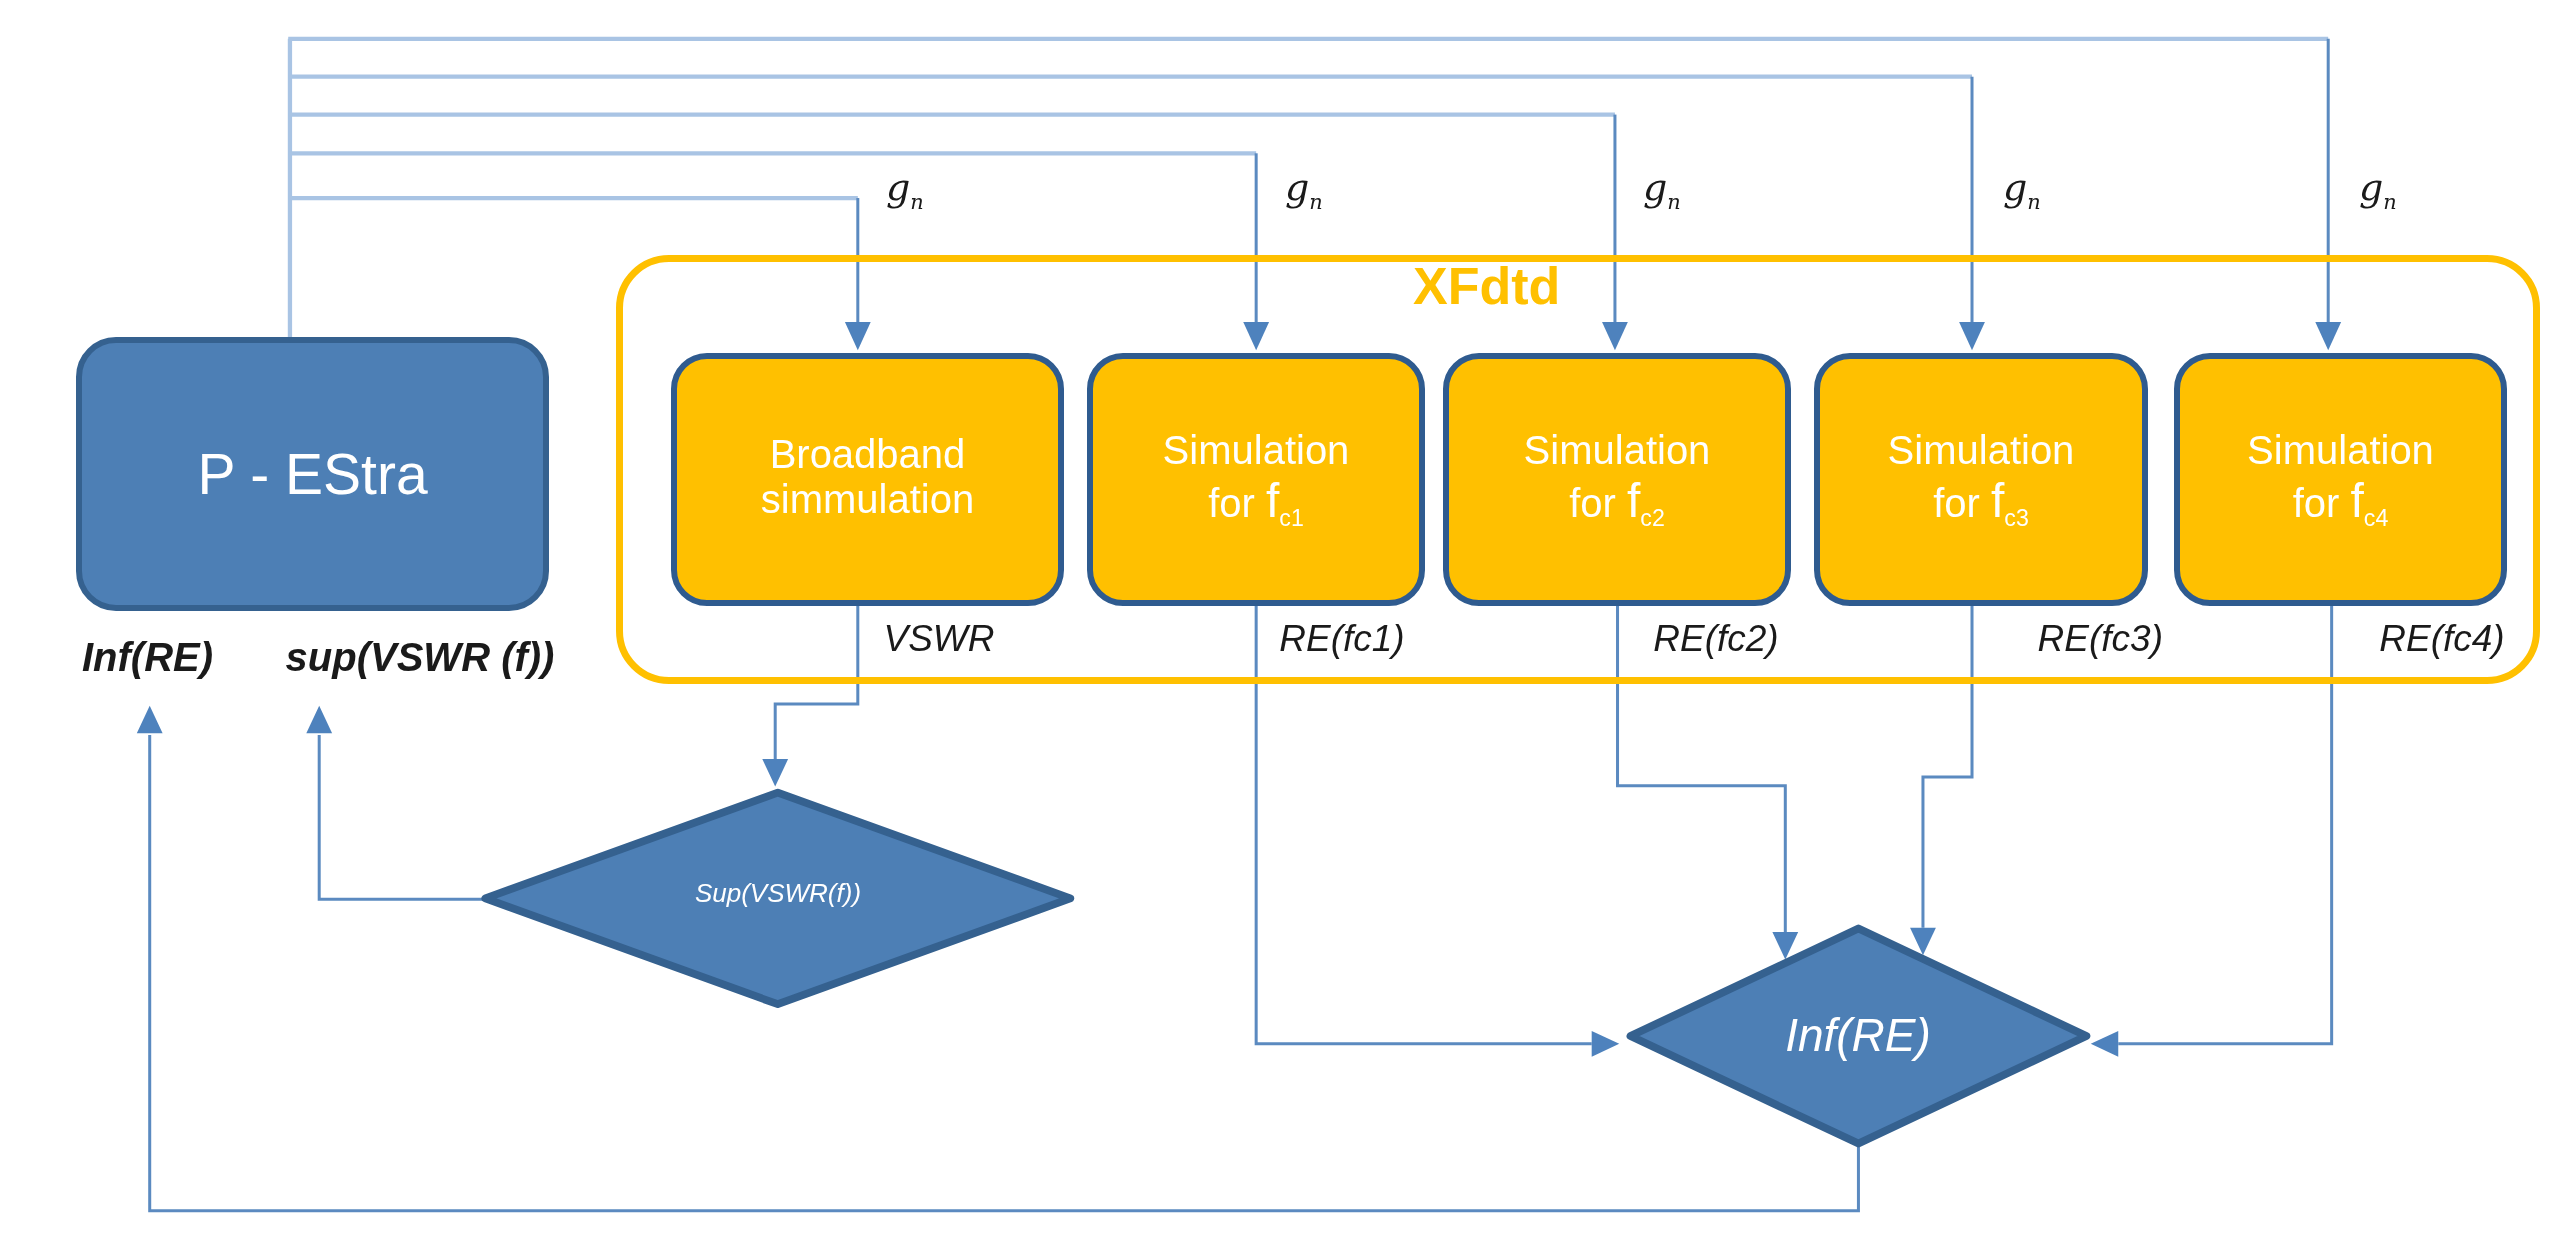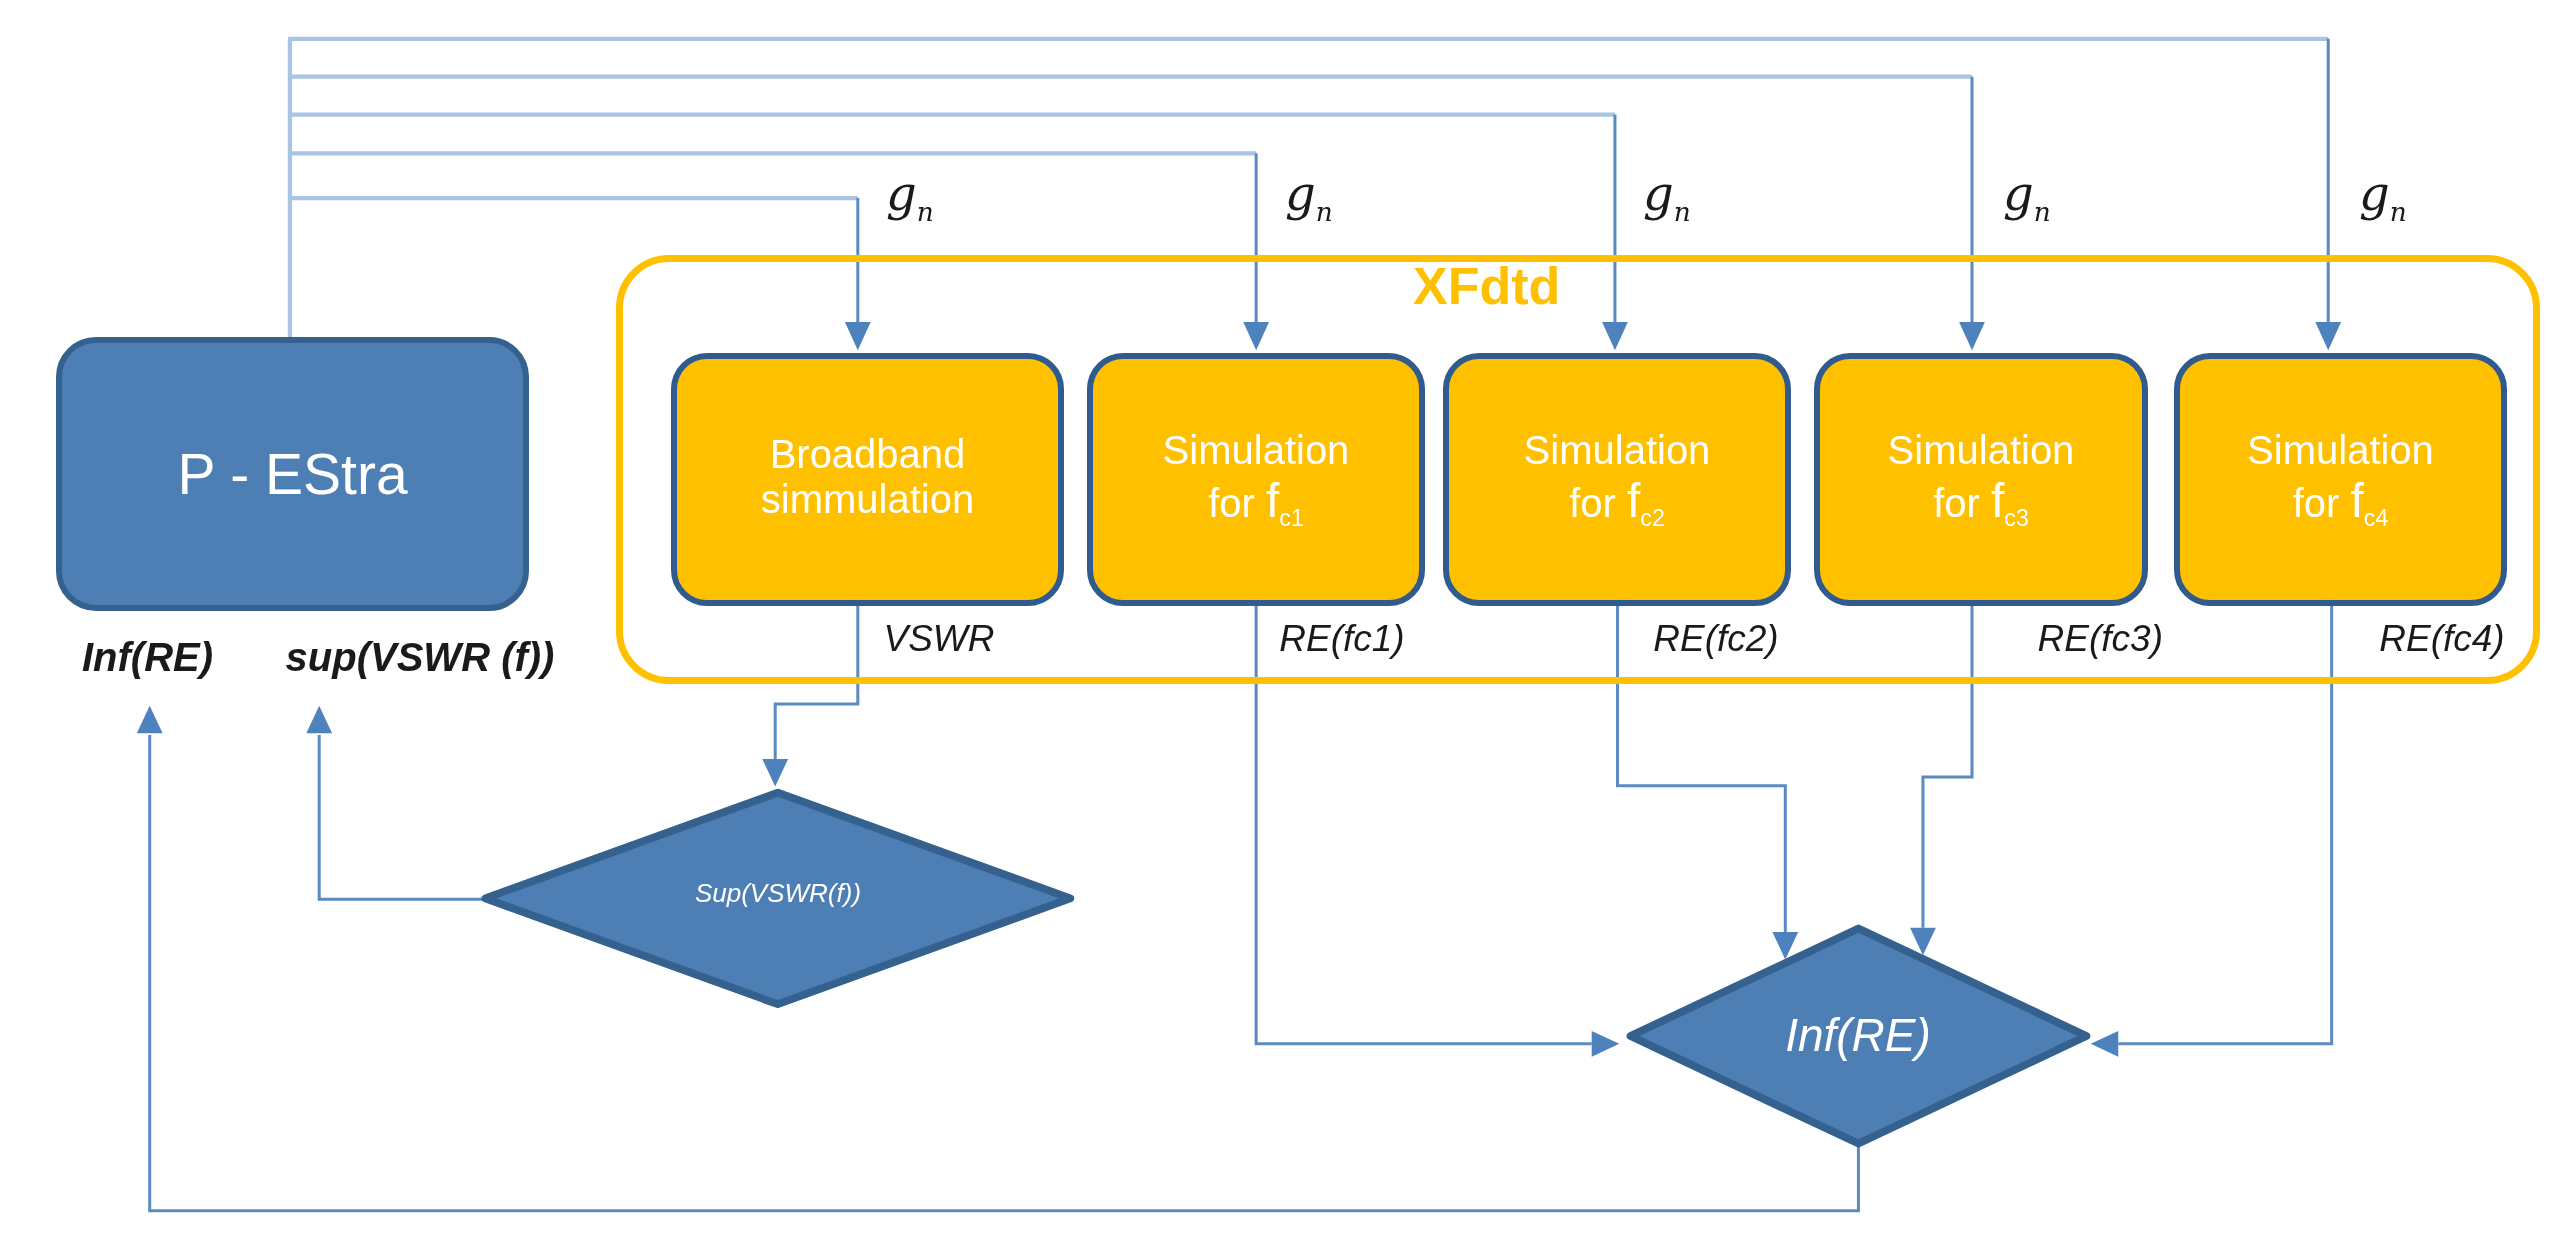--- a/index.html
+++ b/index.html
@@ -21,21 +21,21 @@
     font-family:"Liberation Sans", sans-serif;
   }
   .wires{position:absolute;left:0;top:0;z-index:1;}
   .rail{stroke:var(--rail-blue);stroke-width:5;fill:none;}
   .conn{stroke:var(--connector-blue);stroke-width:3.5;fill:none;}
   .ah{fill:var(--arrow-blue);stroke:none;}
   .diamond{fill:var(--blue-fill);stroke:var(--blue-border);stroke-width:9;stroke-linejoin:round;}
 
   .node{position:absolute;box-sizing:border-box;z-index:2;display:flex;align-items:center;justify-content:center;}
   .pestra{
-    left:56px;top:337px;width:473px;height:274px;
+    left:76px;top:337px;width:473px;height:274px;
     background:var(--blue-fill);
     border:6.9px solid var(--blue-border);
     border-radius:40px;
     color:#ffffff;font-size:57px;
   }
   .xfdtd-frame{
     position:absolute;box-sizing:border-box;z-index:1;
     left:616px;top:255px;width:1924px;height:429px;
     border:7.7px solid var(--yellow);
     border-radius:53px;
@@ -62,21 +62,21 @@
   .box-fc1{left:1087px;width:338px;}
   .box-fc2{left:1443px;width:348px;}
   .box-fc3{left:1814px;width:334px;}
   .box-fc4{left:2174px;width:333px;}
 
   .gn{
     position:absolute;z-index:3;
     color:var(--label-black);
     font-family:"DejaVu Serif", serif;
     font-style:italic;
-    font-size:48px;
+    font-size:38px;
   }
   .gn sub{font-size:0.55em;}
   .gn-1{left:886px;top:165px;}
   .gn-2{left:1285px;top:165px;}
   .gn-3{left:1643px;top:165px;}
   .gn-4{left:2003px;top:165px;}
   .gn-5{left:2359px;top:165px;}
 
   .out-label{
     position:absolute;z-index:3;width:206px;

